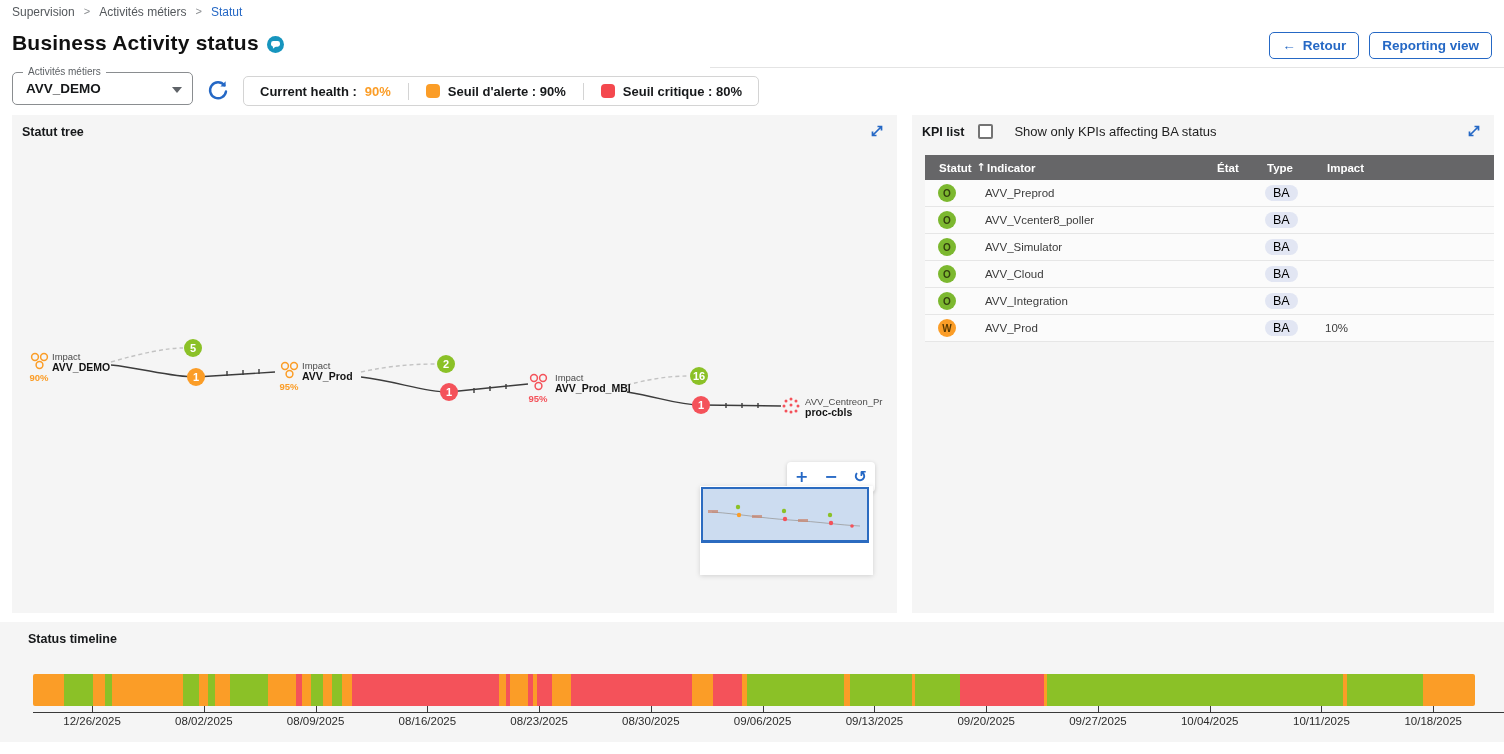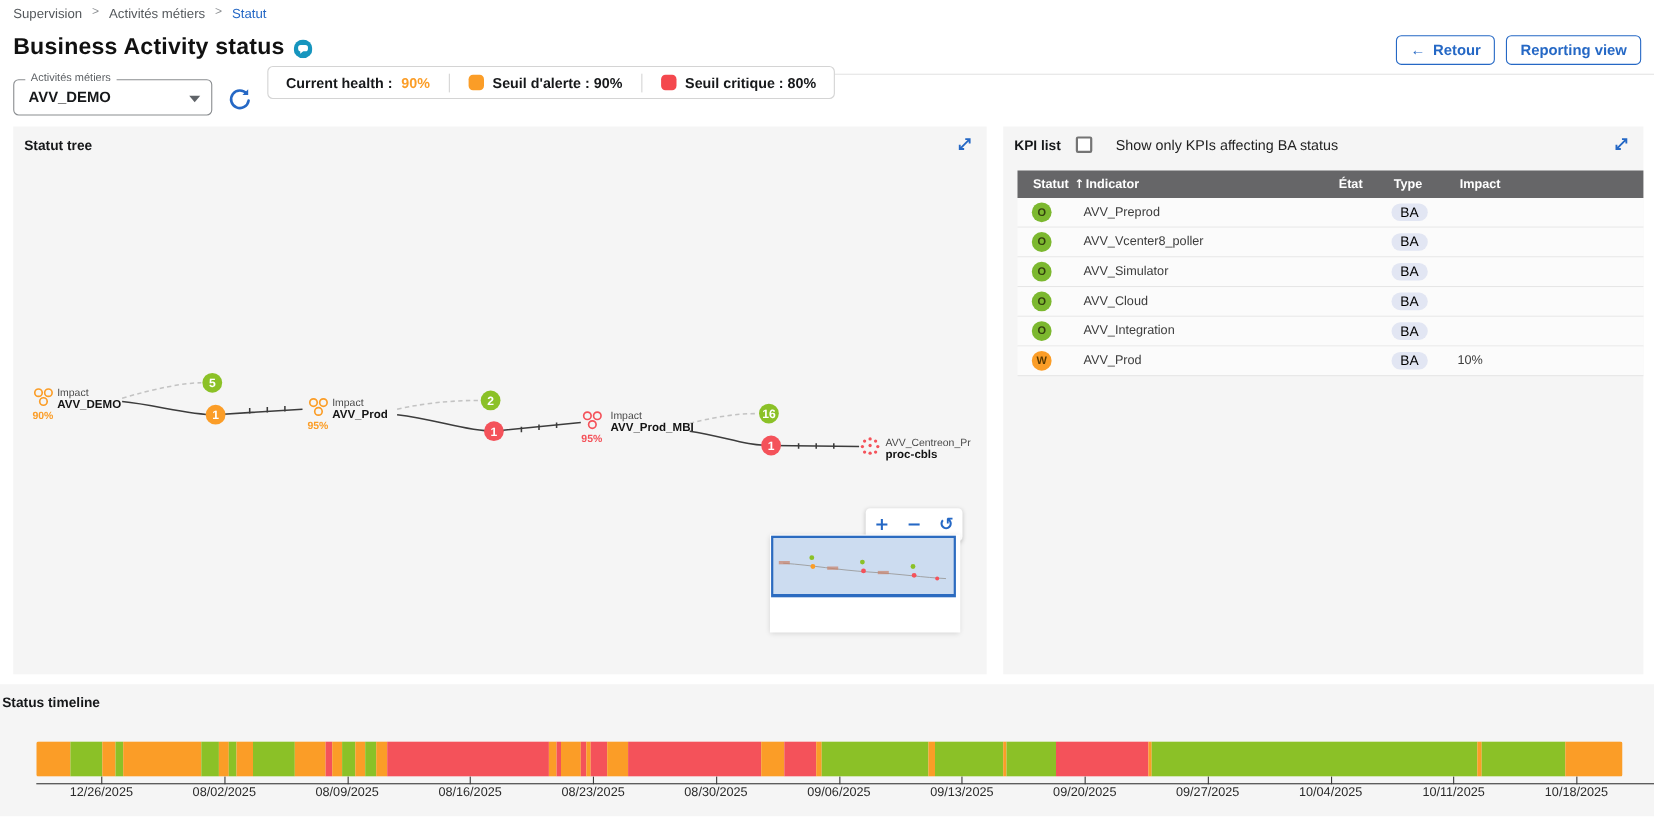--- a/index.html
+++ b/index.html
@@ -23,21 +23,21 @@
   .hdr-divider { position:absolute; top:67px; left:710px; right:0; height:1px; background:#e4e4e4; }
 
   
   .ba-select { position:absolute; left:12px; top:72px; width:181px; height:33px; border:1px solid #8a8d90; border-radius:5px; background:#fff; cursor:pointer; }
   .ba-select .flabel { position:absolute; top:-7px; left:10px; background:#fff; padding:0 5px; font-size:10px; color:#5d6165; }
   .ba-select .value { position:absolute; left:13px; top:8px; font-size:13.5px; color:#16181a; font-weight:bold; }
   .caret { position:absolute; right:10px; top:14px; width:0; height:0; border-left:5px solid transparent; border-right:5px solid transparent; border-top:6px solid #5f6368; }
 
   .refresh-btn { position:absolute; left:206px; top:78px; width:24px; height:24px; background:none; border:none; cursor:pointer; }
 
-  .legend { position:absolute; left:243px; top:60px; height:30px; display:flex; align-items:center; border:1px solid #d4d4d4; border-radius:5px; background:#fff; padding:0 16px; gap:17px; }
+  .legend { position:absolute; left:243px; top:76px; height:30px; display:flex; align-items:center; border:1px solid #d4d4d4; border-radius:5px; background:#fff; padding:0 16px; gap:17px; }
   .legend .item { display:flex; align-items:center; gap:8px; font-size:13px; font-weight:bold; color:#16181a; white-space:nowrap; }
   .legend .vdiv { width:1px; height:17px; background:#d4d4d4; }
   .legend .sq { width:14px; height:14px; border-radius:4px; display:inline-block; }
 
   
   .panel { position:absolute; background:#f5f5f5; }
   .panel-tree { left:12px; top:115px; width:885px; height:498px; }
   .panel-kpi  { left:912px; top:115px; width:582px; height:498px; }
   .panel-head { display:flex; align-items:center; padding:8px 12px 4px 10px; }
   .panel-title { font-size:12.5px; font-weight:bold; color:#16181a; }
@@ -70,21 +70,21 @@
   .sort-arrow { font-family:"DejaVu Sans", sans-serif; font-size:11px; }
   .krow { height:27px; background:#fbfbfb; border-bottom:1px solid #e6e6e6; font-size:11.5px; color:#3c3c3c; cursor:pointer; }
   .krow .c-statut { padding-left:13px; }
   .chip { display:inline-flex; width:18px; height:18px; border-radius:50%; align-items:center; justify-content:center; font-size:10px; font-weight:bold; color:#33400e; }
   .chip.ok { background:#7cb82f; }
   .chip.warn { background:#fb9d27; color:#5b3a00; }
   .ba-chip { display:inline-block; background:#e2e6f3; color:#000000; font-size:12.5px; padding:1px 8px; border-radius:9px; }
 
   
   .timeline-section { position:absolute; left:0; top:622px; width:1504px; height:120px; background:#f5f5f5; }
-  .tl-head { position:absolute; left:2px; top:10px; display:flex; align-items:flex-end; gap:16px; }
+  .tl-head { position:absolute; left:28px; top:10px; display:flex; align-items:flex-end; gap:16px; }
   .tl-title { font-size:12.5px; font-weight:bold; color:#16181a; }
   .tl-select { position:relative; display:flex; align-items:center; gap:10px; background:#fff; border:1px solid #bdbdbd; border-radius:5px; height:33px; padding:0 12px; font-size:13.5px; color:#222; cursor:pointer; }
   .tl-select .tri { width:0; height:0; border-left:5px solid transparent; border-right:5px solid transparent; border-top:6px solid #5f6368; }
   .tl-bar { position:absolute; left:33px; top:52px; width:1442px; height:32px; display:flex; border-radius:2px; overflow:hidden; }
   .tl-bar > div { height:100%; }
   .tl-axis { position:absolute; left:33px; top:90px; width:1471px; height:1px; background:#3a3a3a; }
   .tl-ticks { position:absolute; left:33px; top:84px; width:1442px; height:30px; }
   .tick { position:absolute; top:0; width:1px; height:7px; background:#3a3a3a; }
   .tick-label { position:absolute; top:9px; transform:translateX(-50%); font-size:11.5px; color:#2b2b2b; white-space:nowrap; }
 </style>

